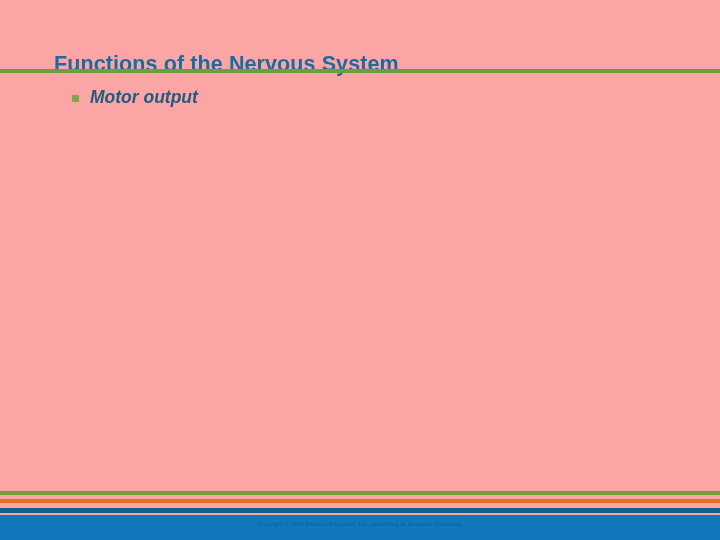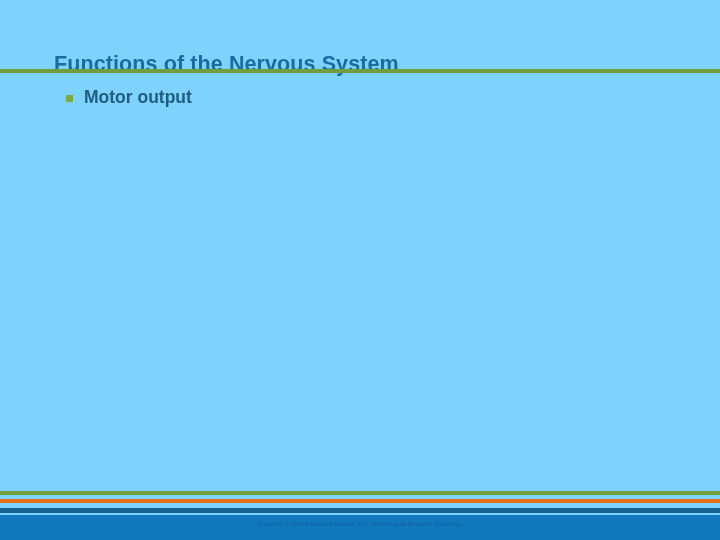--- a/index.html
+++ b/index.html
@@ -10,21 +10,21 @@
     width: 720px;
     height: 540px;
     background: #ffffff;
     font-family: "Liberation Sans", sans-serif;
     overflow: hidden;
   }
   .slide {
     position: relative;
     width: 720px;
     height: 540px;
-    background: #7dd3fc;
+    background: #fca5a5;
   }
 
   
   .slide-title {
     position: absolute;
     left: 54px;
     top: 38px;
     font-size: 21.5px;
     font-weight: bold;
     color: #1B6BA0;
@@ -38,23 +38,24 @@
     left: 0;
     top: 69px;
     width: 720px;
     height: 4px;
     background: #6E9E3E;
   }
 
   
   .body-area {
     position: absolute;
-    left: 0;
+    left: 6px;
     top: 86px;
     width: 636px;
+    font-style: italic;
   }
   .bullet-row {
     display: flex;
     align-items: flex-start;
     white-space: nowrap;
   }
   .bullet-row.level-1 {
     margin-left: 66px;
     margin-bottom: 21px;
   }

